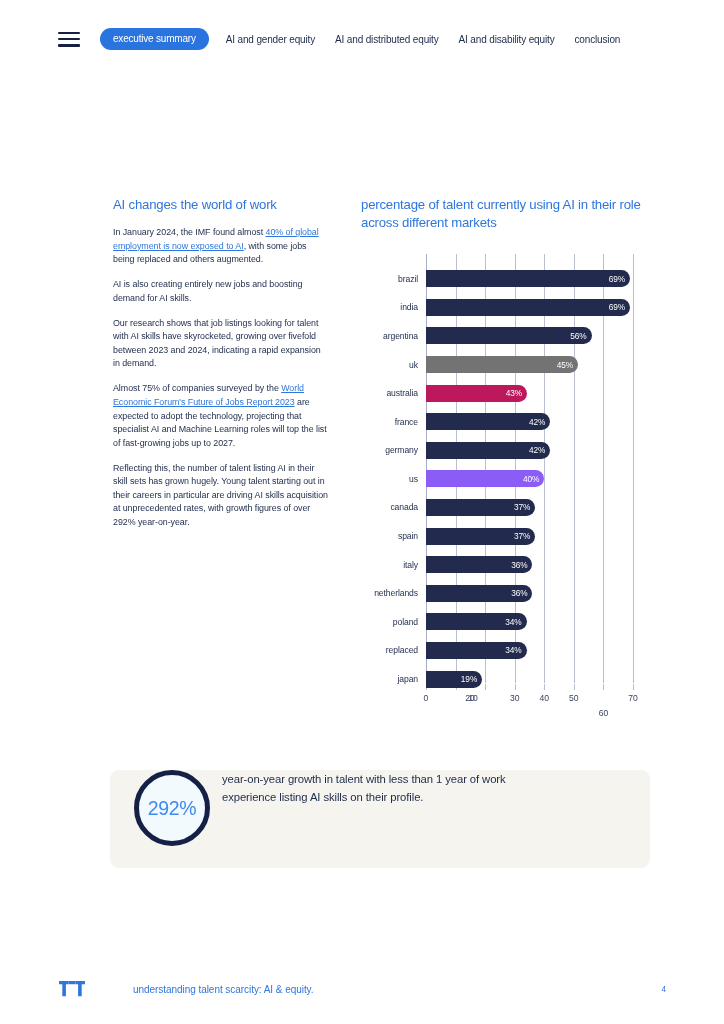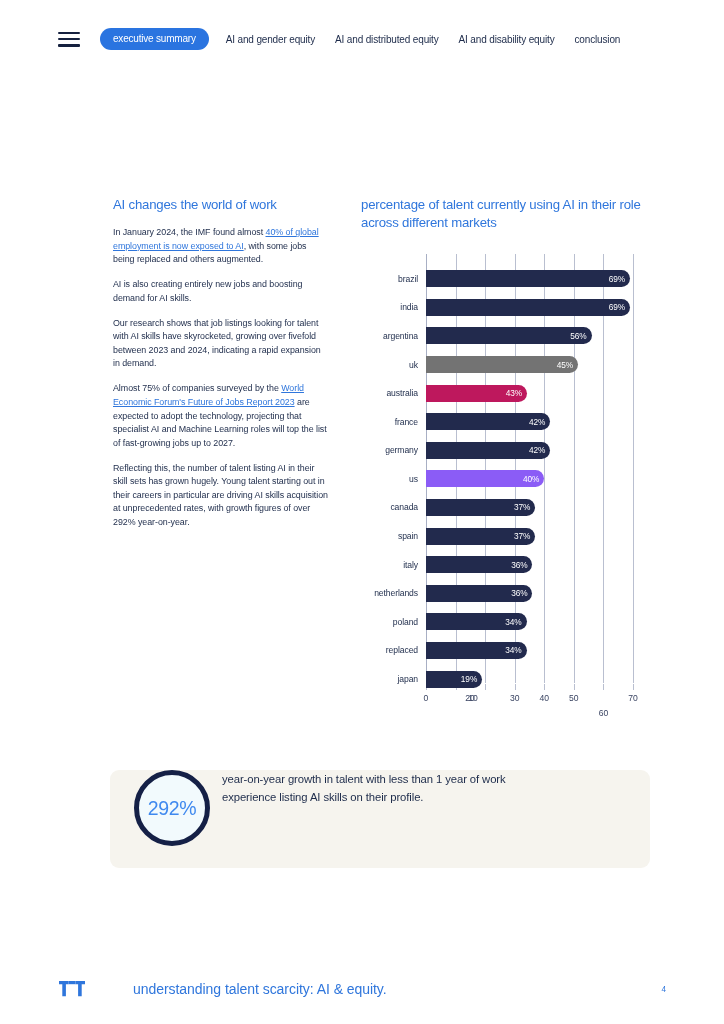--- a/index.html
+++ b/index.html
@@ -251,21 +251,21 @@
     display: flex;
     align-items: center;
   }
   .logo {
     width: 28px;
     height: 20px;
     flex: 0 0 28px;
   }
   .footer-text {
     margin-left: 47px;
-    font-size: 14px;
+    font-size: 10px;
     color: #2f76dc;
     letter-spacing: -0.05px;
   }
   .footer-page {
     margin-left: auto;
     font-size: 8.2px;
     color: #2f76dc;
   }
 </style>
 </head>

